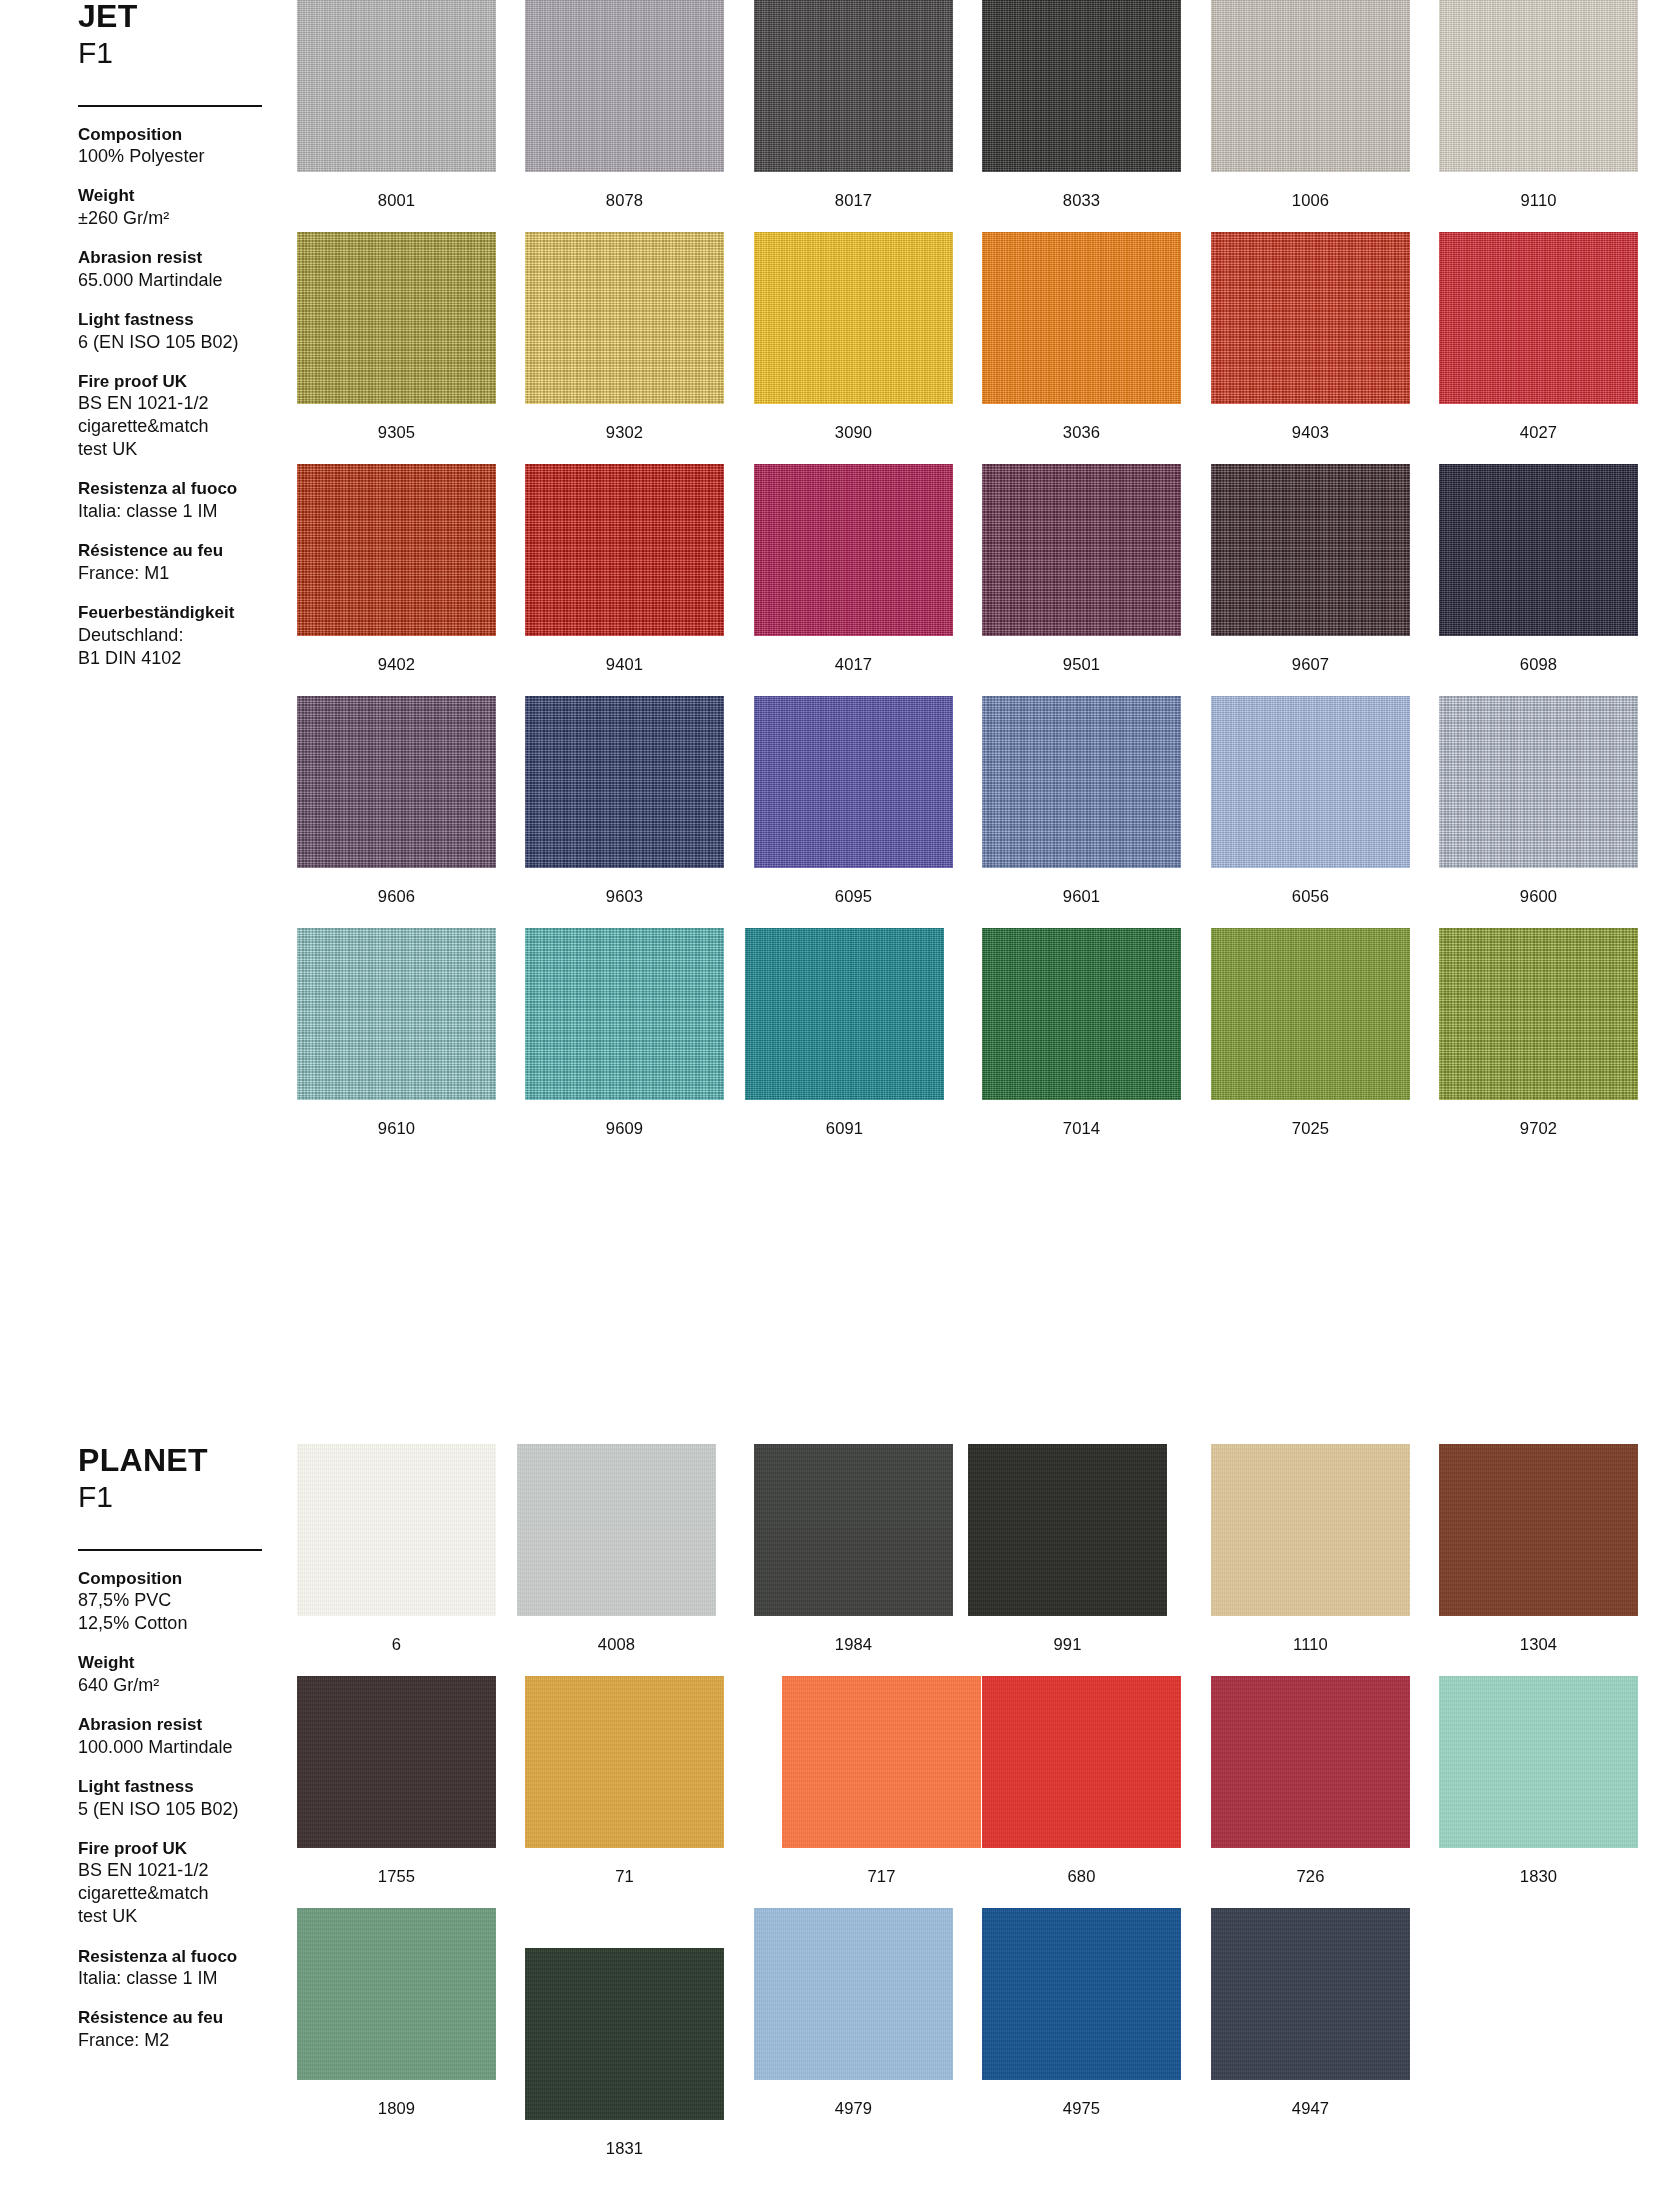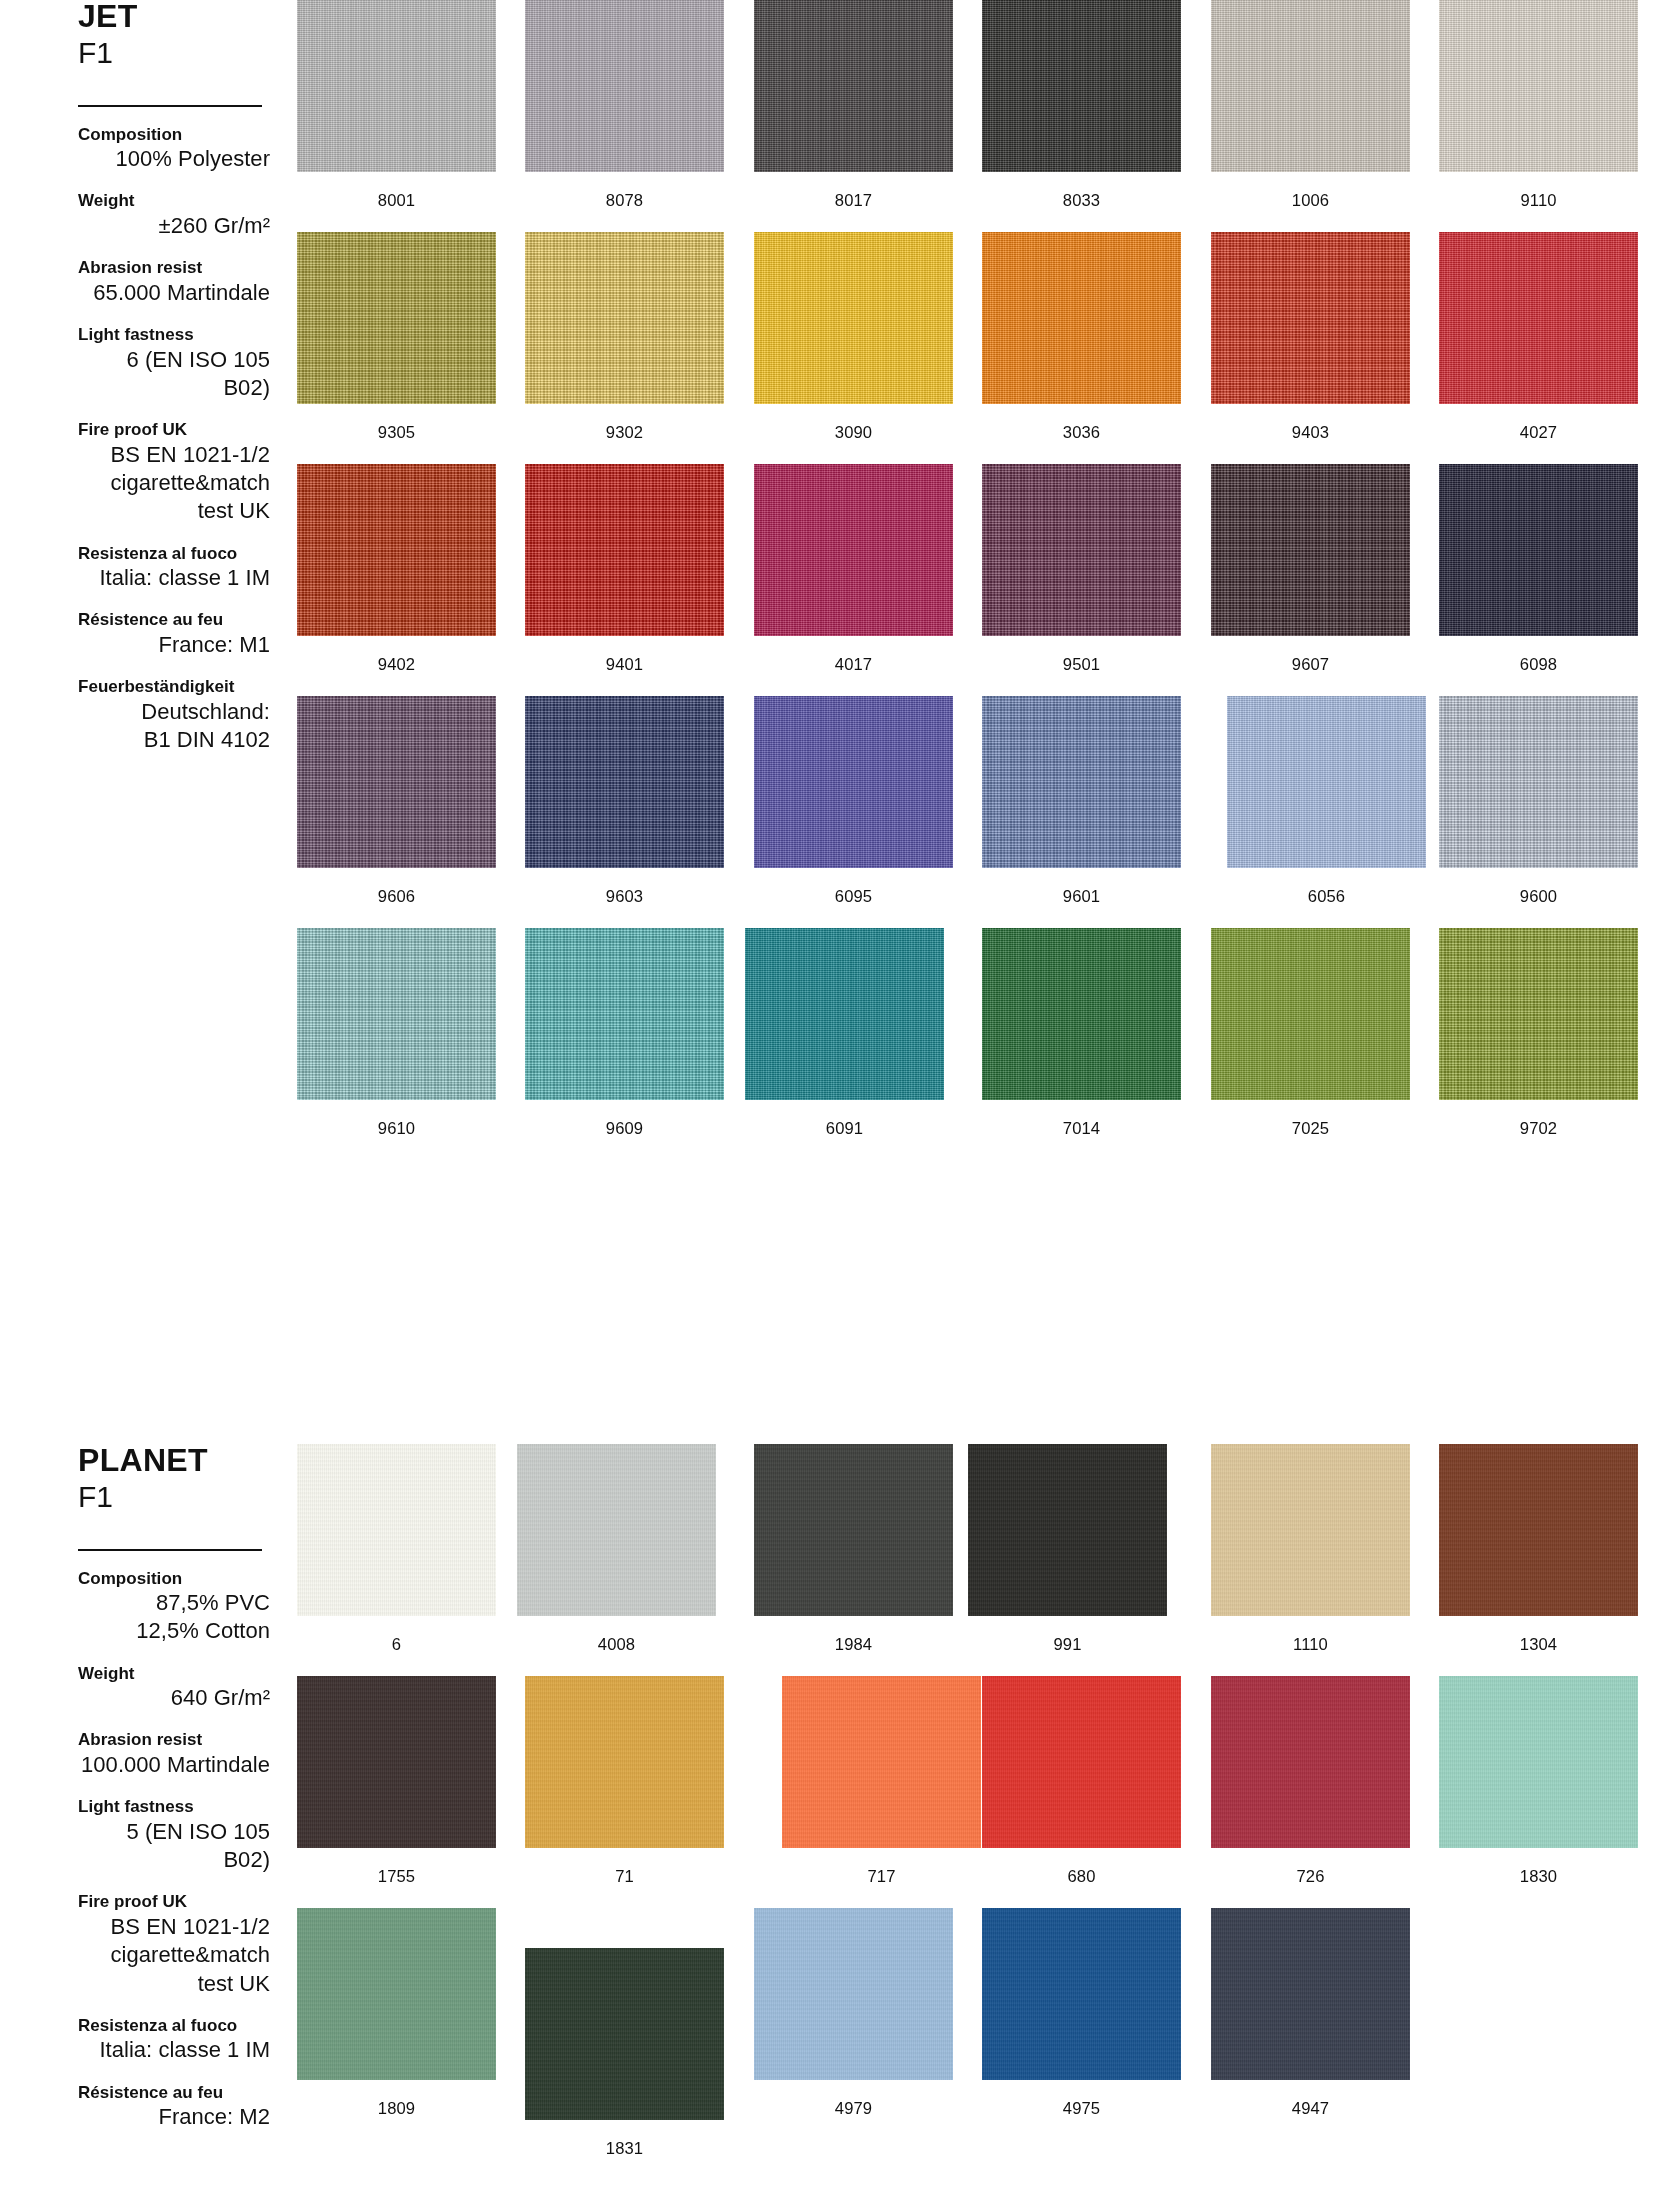--- a/index.html
+++ b/index.html
@@ -56,26 +56,25 @@
   .spec {
     margin-bottom: 17px;
   }
   .spec-label {
     font-size: 17px;
     font-weight: 700;
     line-height: 1.28;
     letter-spacing: 0.03px;
   }
   .spec-value {
-    font-size: 22px;
+    font-size: 18px;
     font-weight: 400;
     line-height: 1.28;
     letter-spacing: 0.03px;
     white-space: pre-line;
-    text-align: right;
   }
 
   
   .grid {
     position: absolute;
     left: 297px;
     top: 0;
   }
   .grid-row {
     position: relative;
@@ -329,21 +328,21 @@
               <div class="tex woven"></div>
             </div>
             <div class="code">6095</div>
           </div>
           <div class="cell" style="left: 685px;">
             <div class="swatch" style="background: rgb(112, 135, 188);">
               <div class="tex melange"></div>
             </div>
             <div class="code">9601</div>
           </div>
-          <div class="cell" style="left: 914px; margin-left: 16px;">
+          <div class="cell" style="left: 914px;">
             <div class="swatch" style="background: rgb(168, 189, 226);">
               <div class="tex woven"></div>
             </div>
             <div class="code">6056</div>
           </div>
           <div class="cell" style="left: 1142px;">
             <div class="swatch" style="background: rgb(194, 203, 218);">
               <div class="tex melange"></div>
             </div>
             <div class="code">9600</div>

